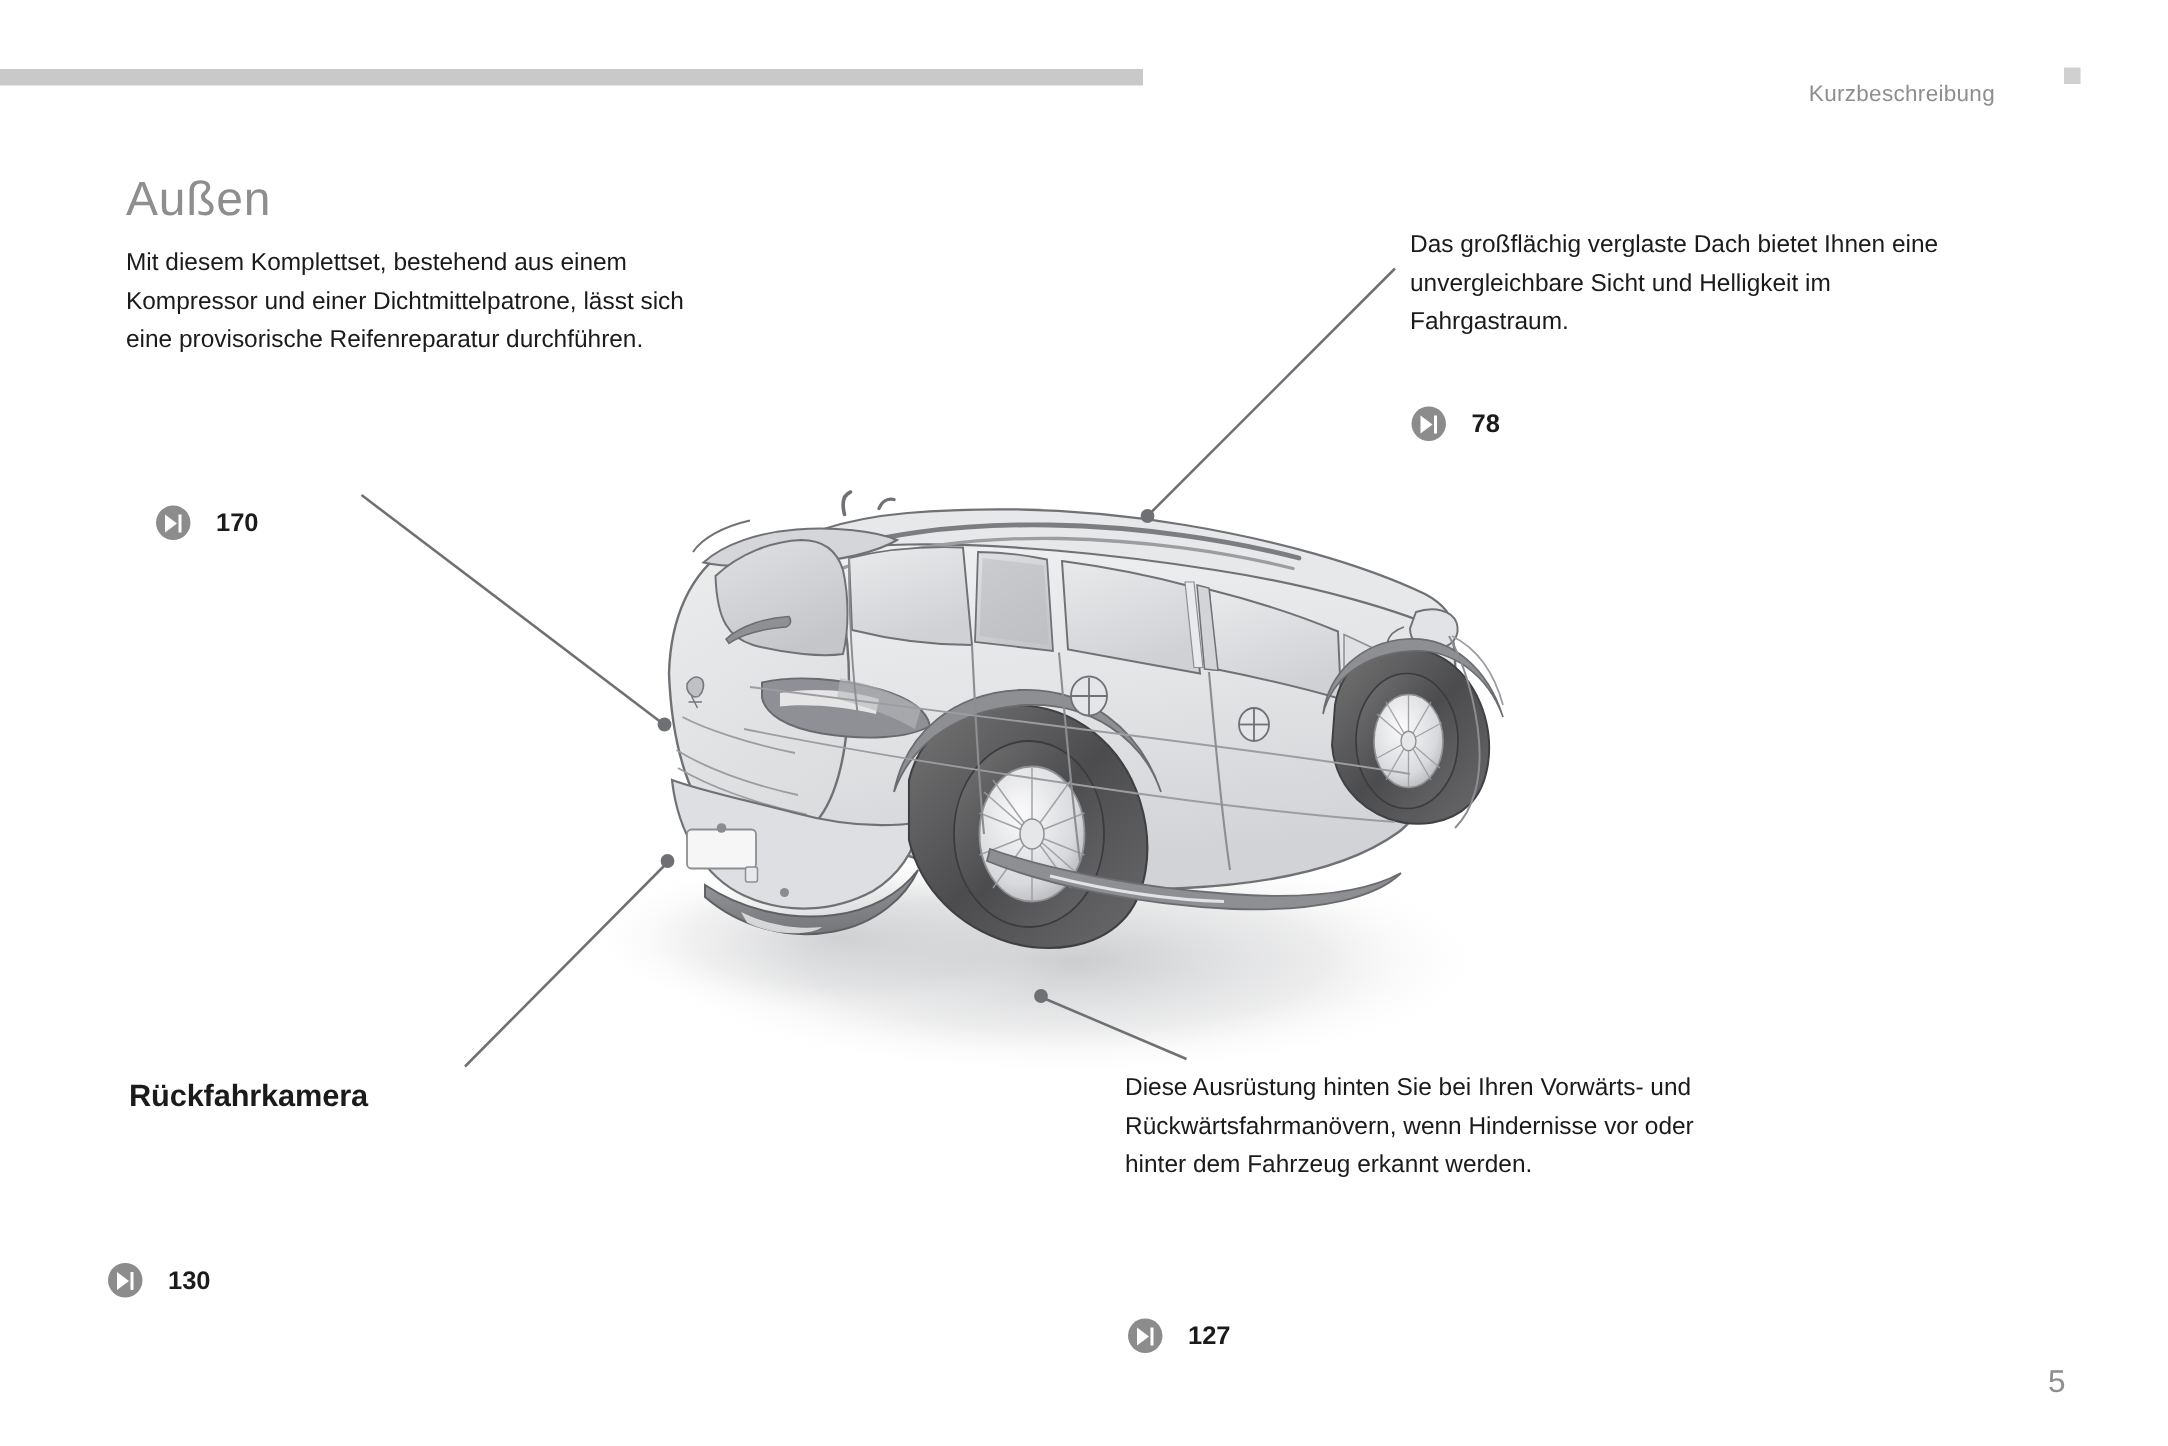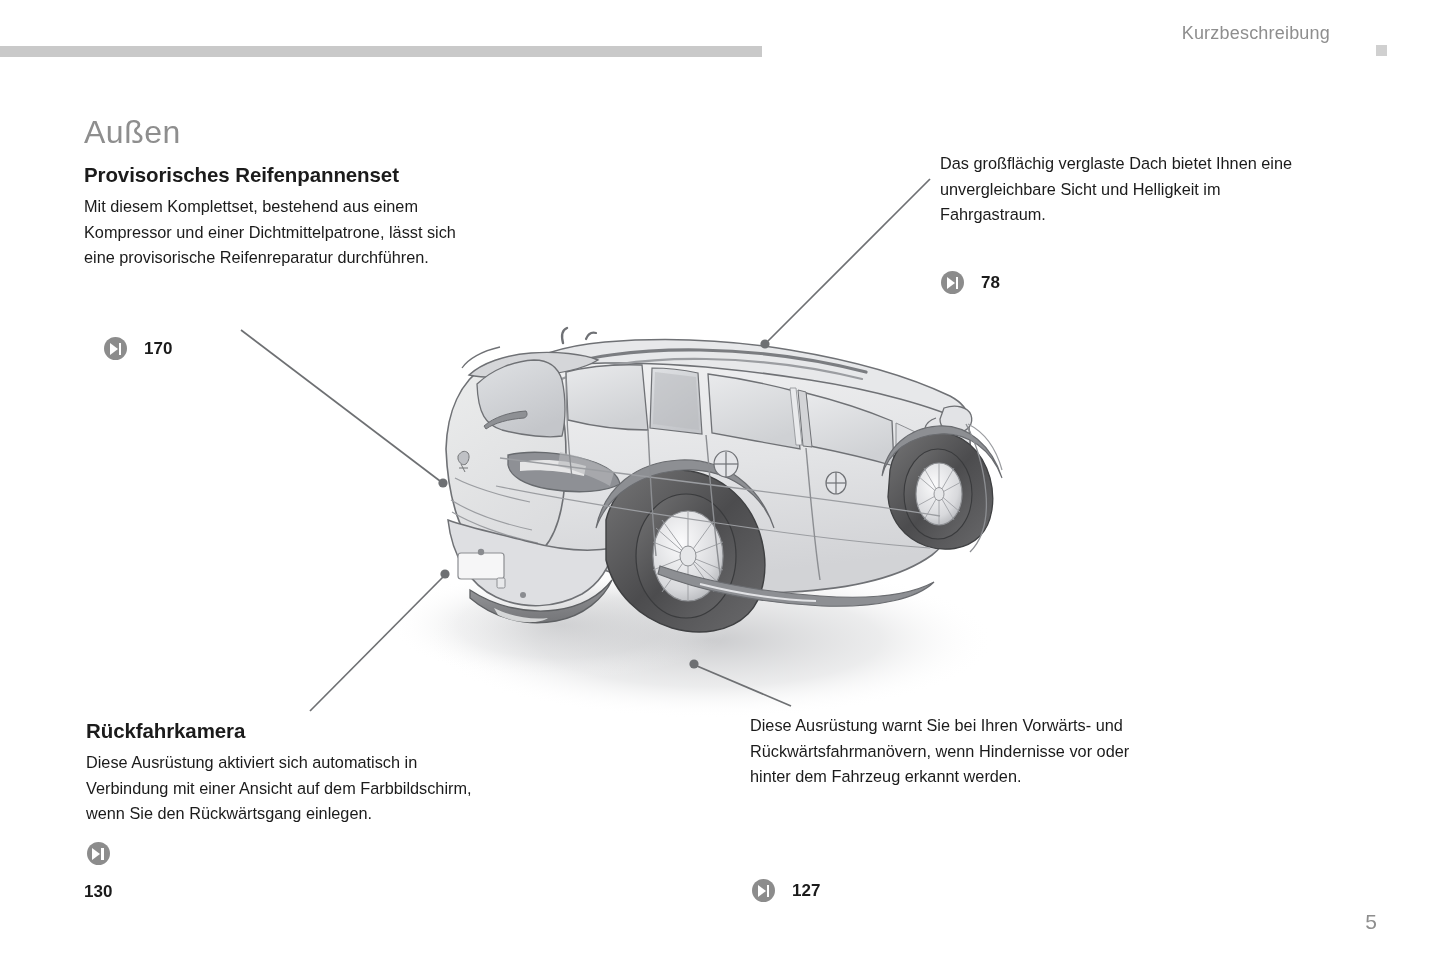--- a/index.html
+++ b/index.html
@@ -21,22 +21,22 @@
     position: absolute;
     left: 0;
     top: 46px;
     width: 762px;
     height: 11px;
     background: #c9c9c9;
   }
   .header-title {
     position: absolute;
     right: 115px;
-    top: 23px;
-    font-size: 18px;
+    top: 54px;
+    font-size: 15px;
     color: #8e8e8e;
     letter-spacing: 0.2px;
     white-space: nowrap;
   }
   .header-marker {
     position: absolute;
     left: 1376px;
     top: 45px;
     width: 11px;
     height: 11px;
@@ -113,21 +113,21 @@
     background: #ffffff;
   }
   .pageref .pageno {
     font-size: 17px;
     font-weight: bold;
     color: #1b1b1b;
   }
 
   .ref-tyre { left: 104px;  top: 337px; }
   .ref-roof { left: 941px; top: 271px; }
-  .ref-cam  { left: 84px;  top: 842px; flex-direction: column; }
+  .ref-cam  { left: 72px;  top: 842px; }
   .ref-park { left: 752px; top: 879px; }
 
   
   .folio {
     position: absolute;
     right: 68px;
     bottom: 30px;
     font-size: 21px;
     color: #8e8e8e;
   }
@@ -342,46 +342,44 @@
   <circle cx="765" cy="344" r="4.6" fill="#6e7073"></circle>
 
   <line x1="310" y1="711" x2="443" y2="577" stroke="#6e7073" stroke-width="1.7"></line>
   <circle cx="445" cy="574" r="4.6" fill="#6e7073"></circle>
 
   <line x1="791" y1="706" x2="697" y2="666" stroke="#6e7073" stroke-width="1.7"></line>
   <circle cx="694" cy="664" r="4.6" fill="#6e7073"></circle>
 </svg>
 
 <div class="block blk-tyre">
-  <h2>Provisorisches Reifenpannenset</h2>
   <p>Mit diesem Komplettset, bestehend aus einem Kompressor und einer Dichtmittelpatrone, lässt sich eine provisorische Reifenreparatur durchführen.</p>
 </div>
 <div class="pageref ref-tyre">
   <span class="badge-icon"></span>
   <span class="pageno">170</span>
 </div>
 
 <div class="block blk-roof">
   <p>Das großflächig verglaste Dach bietet Ihnen eine unvergleichbare Sicht und Helligkeit im Fahrgastraum.</p>
 </div>
 <div class="pageref ref-roof">
   <span class="badge-icon"></span>
   <span class="pageno">78</span>
 </div>
 
 <div class="block blk-cam">
   <h2>Rückfahrkamera</h2>
-  <p>Diese Ausrüstung aktiviert sich automatisch in Verbindung mit einer Ansicht auf dem Farbbildschirm, wenn Sie den Rückwärtsgang einlegen.</p>
 </div>
 <div class="pageref ref-cam">
   <span class="badge-icon"></span>
   <span class="pageno">130</span>
 </div>
 
 <div class="block blk-park">
-  <p>Diese Ausrüstung warnt Sie bei Ihren Vorwärts- und Rückwärtsfahrmanövern, wenn Hindernisse vor oder hinter dem Fahrzeug erkannt werden.</p>
+  <p>Diese Ausrüstung hinten Sie bei Ihren Vorwärts- und Rückwärtsfahrmanövern, wenn Hindernisse vor oder hinter dem Fahrzeug erkannt werden.</p>
 </div>
 <div class="pageref ref-park">
   <span class="badge-icon"></span>
   <span class="pageno">127</span>
 </div>
 
 <div class="folio">5</div>
 
 </body></html>

